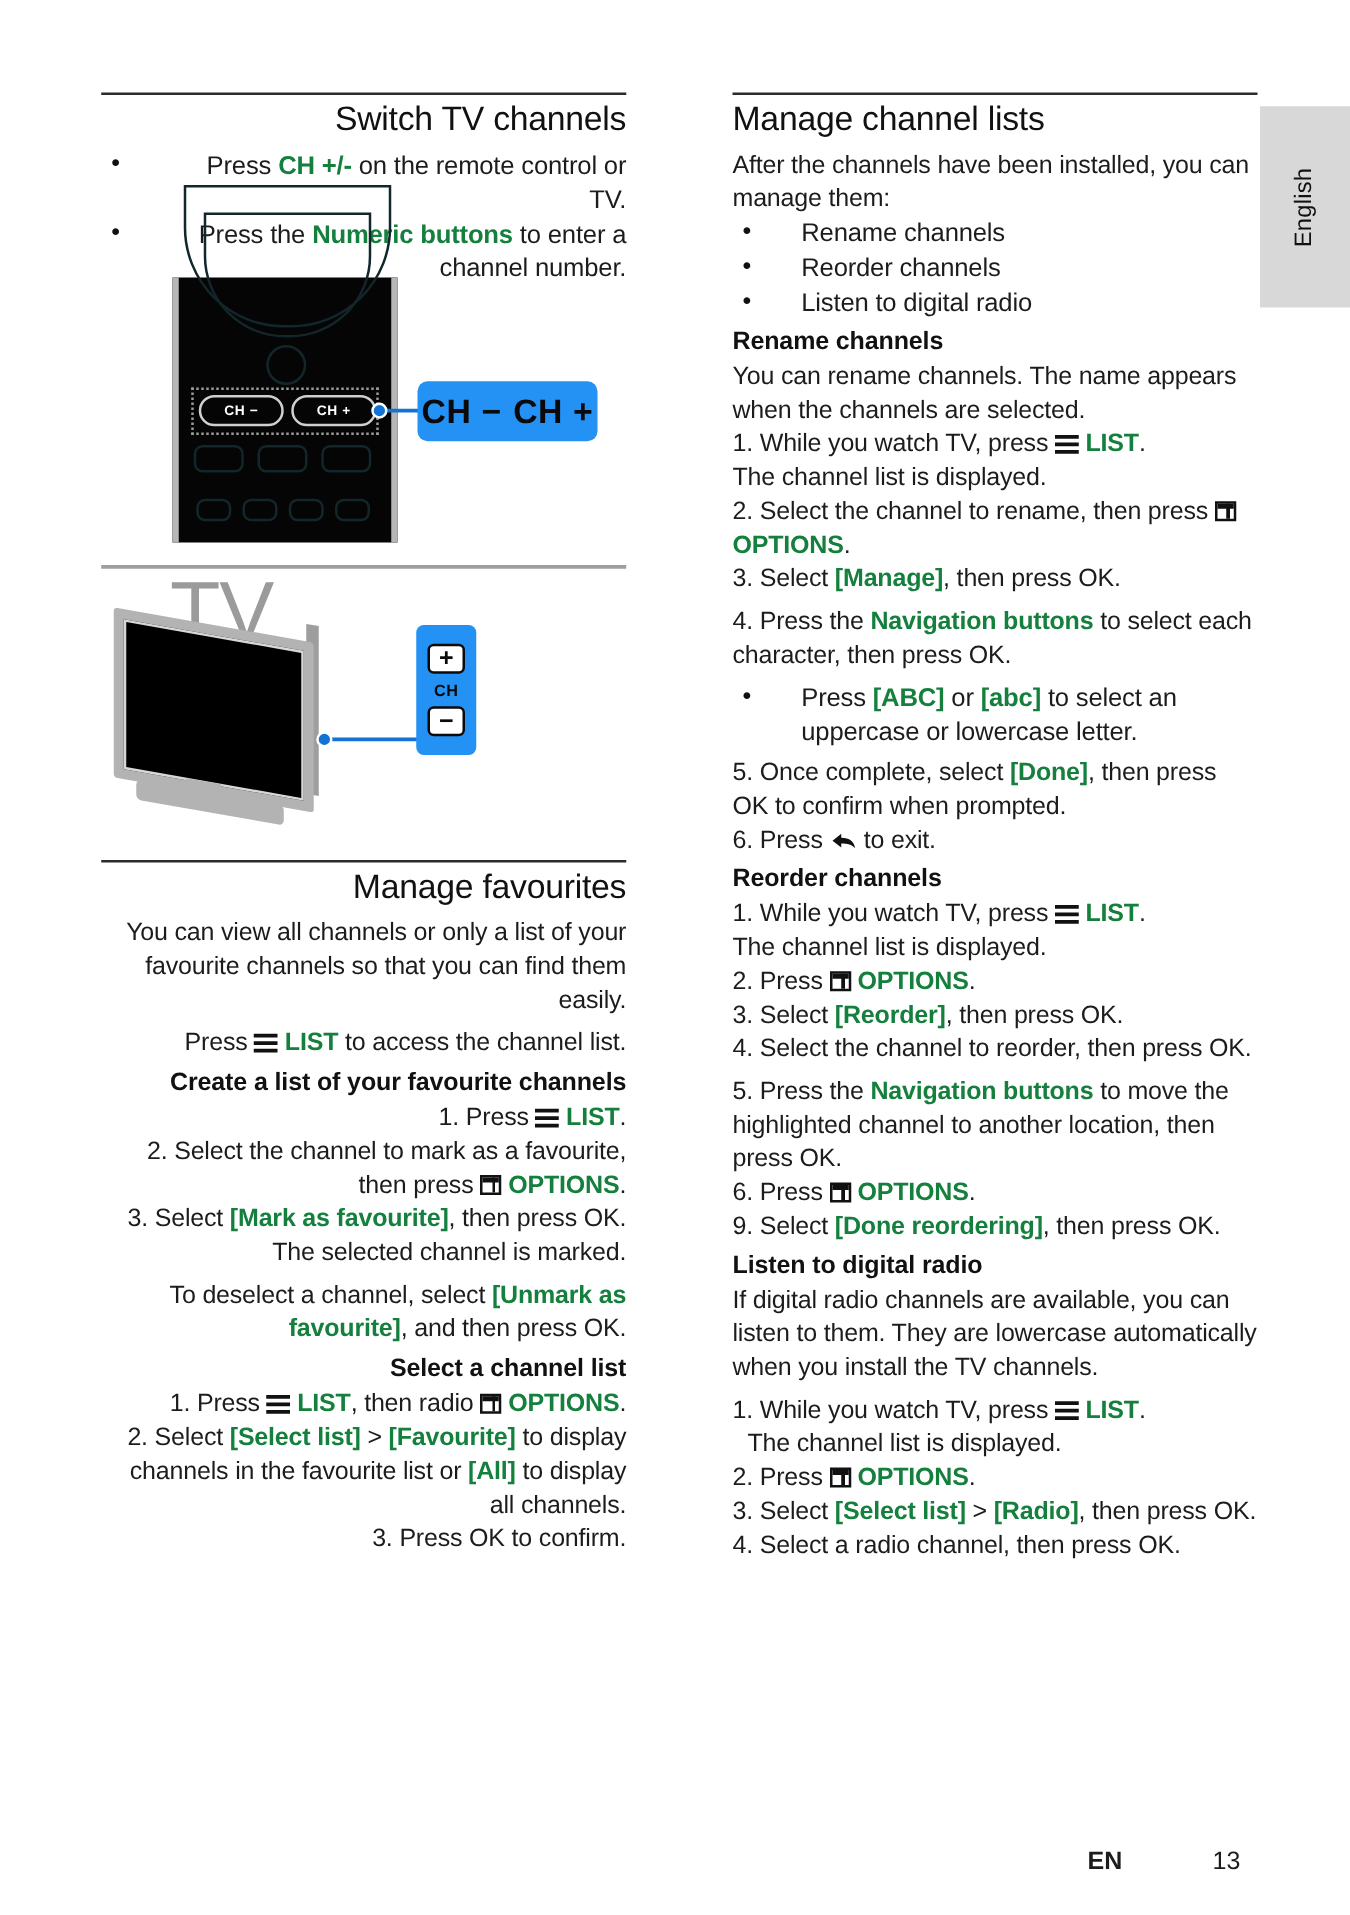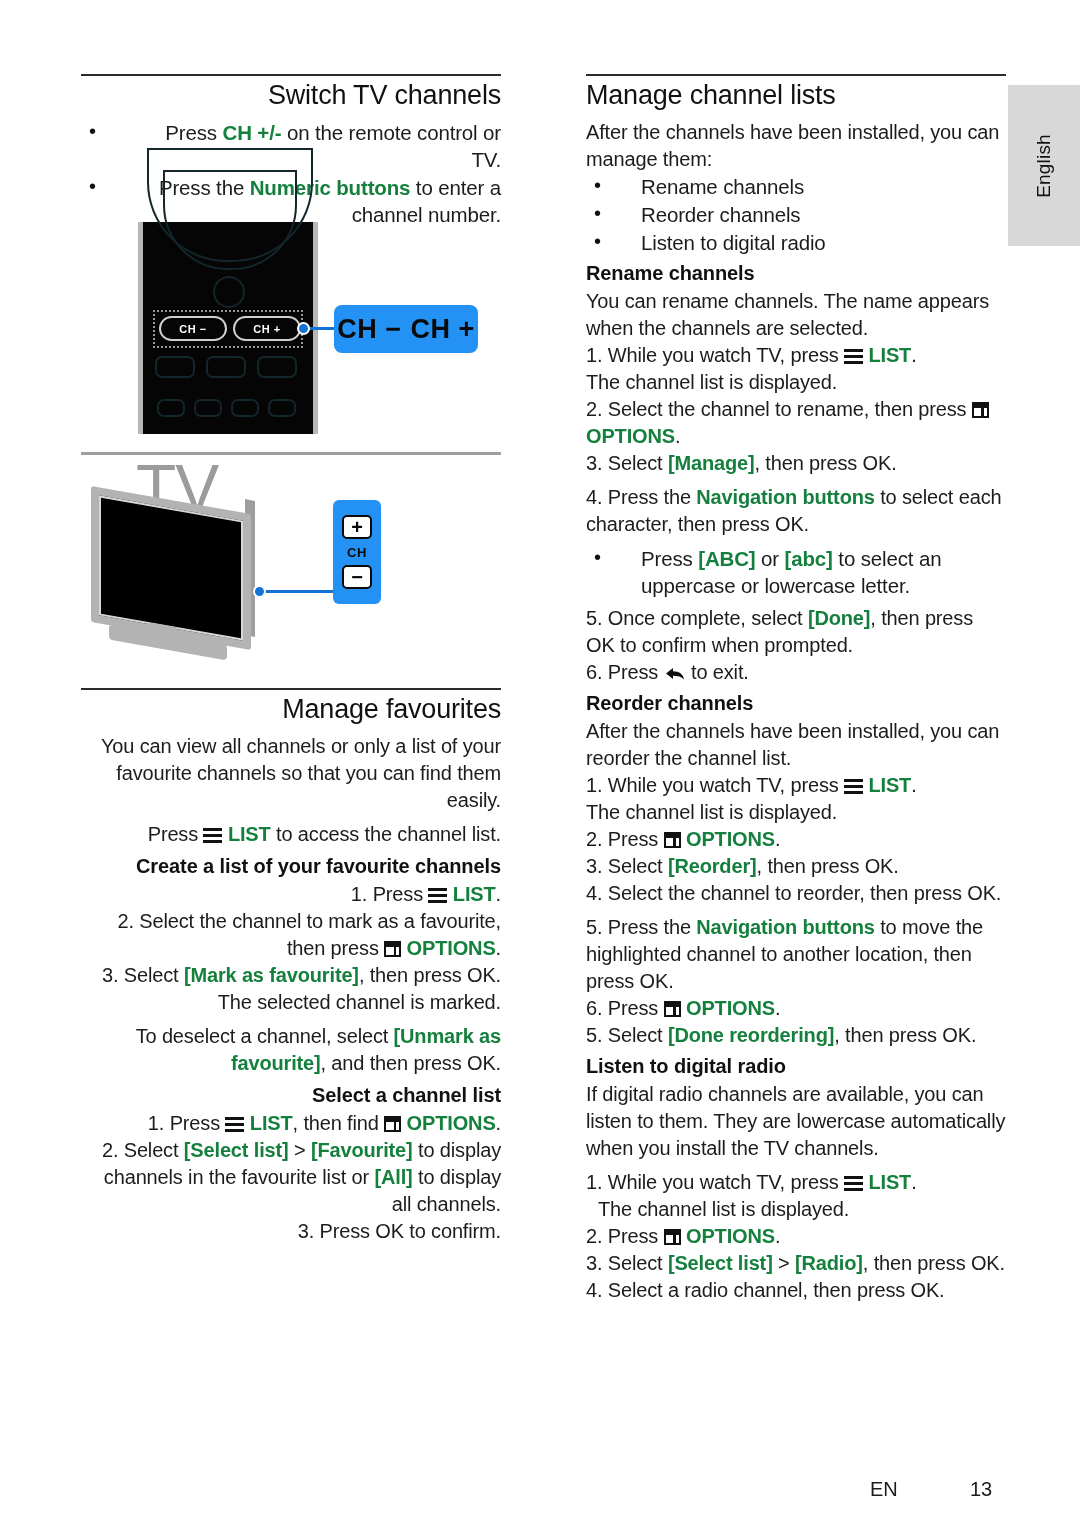--- a/index.html
+++ b/index.html
@@ -380,21 +380,21 @@
 
   
   .footer {
     position: absolute;
     left: 586px;
     top: 1478px;
     width: 420px;
     font-size: 20px;
     color: #1c1c1c;
   }
-  .footer .f-en { position: absolute; left: 284px; }
+  .footer .f-en { position: absolute; left: 284px; font-weight: bold; }
   .footer .f-pg { position: absolute; left: 384px; }
 </style>
 </head>
 <body>
 
 <div class="page">
 
   <div class="lang-tab">
     <span class="lang-text">English</span>
   </div>
@@ -467,21 +467,21 @@
     <p class="para tight"><span>1. Press </span><span class="ico ico-list"><i></i><i></i><i></i></span> <b>LIST</b><span>.</span></p>
 
     <p class="para tight"><span>2. Select the channel to mark as a favourite, then press </span><span class="ico ico-options"><i class="bar"></i><i class="div"></i></span> <b>OPTIONS</b><span>.</span></p>
 
     <p class="para"><span>3. Select </span><b>[Mark as favourite]</b><span>, then press OK. The selected channel is marked.</span></p>
 
     <p class="para"><span>To deselect a channel, select </span><b>[Unmark as favourite]</b><span>, and then press OK.</span></p>
 
     <h2 class="sub-title">Select a channel list</h2>
 
-    <p class="para tight"><span>1. Press </span><span class="ico ico-list"><i></i><i></i><i></i></span> <b>LIST</b><span>, then find </span><span class="ico ico-options"><i class="bar"></i><i class="div"></i></span> <b>OPTIONS</b><span>.</span></p>
+    <p class="para tight"><span>1. Press </span><span class="ico ico-list"><i></i><i></i><i></i></span> <b>LIST</b><span>, then radio </span><span class="ico ico-options"><i class="bar"></i><i class="div"></i></span> <b>OPTIONS</b><span>.</span></p>
 
     <p class="para tight"><span>2. Select </span><b>[Select list]</b><span> &gt; </span><b>[Favourite]</b><span> to display channels in the favourite list or </span><b>[All]</b><span> to display all channels.</span></p>
 
     <p class="para">3. Press OK to confirm.</p>
   </div>
 
   <div class="col col-right">
 
     <div class="rule"></div>
     <h1 class="sec-title">Manage channel lists</h1>
@@ -510,36 +510,35 @@
       <li><span>Press </span><b>[ABC]</b><span> or </span><b>[abc]</b><span> to select an uppercase or lowercase letter.</span></li>
     </ul>
 
     <p class="para tight"><span>5. Once complete, select </span><b>[Done]</b><span>, then press OK to confirm when prompted.</span></p>
 
     <p class="para tight"><span>6. Press </span><span class="ico ico-back"><svg width="22" height="16" viewBox="0 0 22 16">
             <path d="M9 2 L2 7.5 L9 13 L9 9.8 C14 9.8 17.5 10.6 20 13.6 C19.4 8.2 15.6 5.3 9 5.2 Z" fill="#111"></path>
           </svg></span><span> to exit.</span></p>
 
     <h2 class="sub-title">Reorder channels</h2>
-    <p class="para tight">After the channels have been installed, you can reorder the channel list.</p>
 
     <p class="para tight"><span>1. While you watch TV, press </span><span class="ico ico-list"><i></i><i></i><i></i></span> <b>LIST</b><span>.</span></p>
     <p class="para tight">The channel list is displayed.</p>
 
     <p class="para tight"><span>2. Press </span><span class="ico ico-options"><i class="bar"></i><i class="div"></i></span> <b>OPTIONS</b><span>.</span></p>
 
     <p class="para tight"><span>3. Select </span><b>[Reorder]</b><span>, then press OK.</span></p>
 
     <p class="para">4. Select the channel to reorder, then press OK.</p>
 
     <p class="para tight"><span>5. Press the </span><b>Navigation buttons</b><span> to move the highlighted channel to another location, then press OK.</span></p>
 
     <p class="para tight"><span>6. Press </span><span class="ico ico-options"><i class="bar"></i><i class="div"></i></span> <b>OPTIONS</b><span>.</span></p>
 
-    <p class="para tight"><span>5. Select </span><b>[Done reordering]</b><span>, then press OK.</span></p>
+    <p class="para tight"><span>9. Select </span><b>[Done reordering]</b><span>, then press OK.</span></p>
 
     <h2 class="sub-title">Listen to digital radio</h2>
     <p class="para">If digital radio channels are available, you can listen to them. They are lowercase automatically when you install the TV channels.</p>
 
     <p class="para tight"><span>1. While you watch TV, press </span><span class="ico ico-list"><i></i><i></i><i></i></span> <b>LIST</b><span>.</span></p>
     <p class="para tight" style="padding-left:12px;">The channel list is displayed.</p>
 
     <p class="para tight"><span>2. Press </span><span class="ico ico-options"><i class="bar"></i><i class="div"></i></span> <b>OPTIONS</b><span>.</span></p>
 
     <p class="para tight"><span>3. Select </span><b>[Select list]</b><span> &gt; </span><b>[Radio]</b><span>, then press OK.</span></p>

